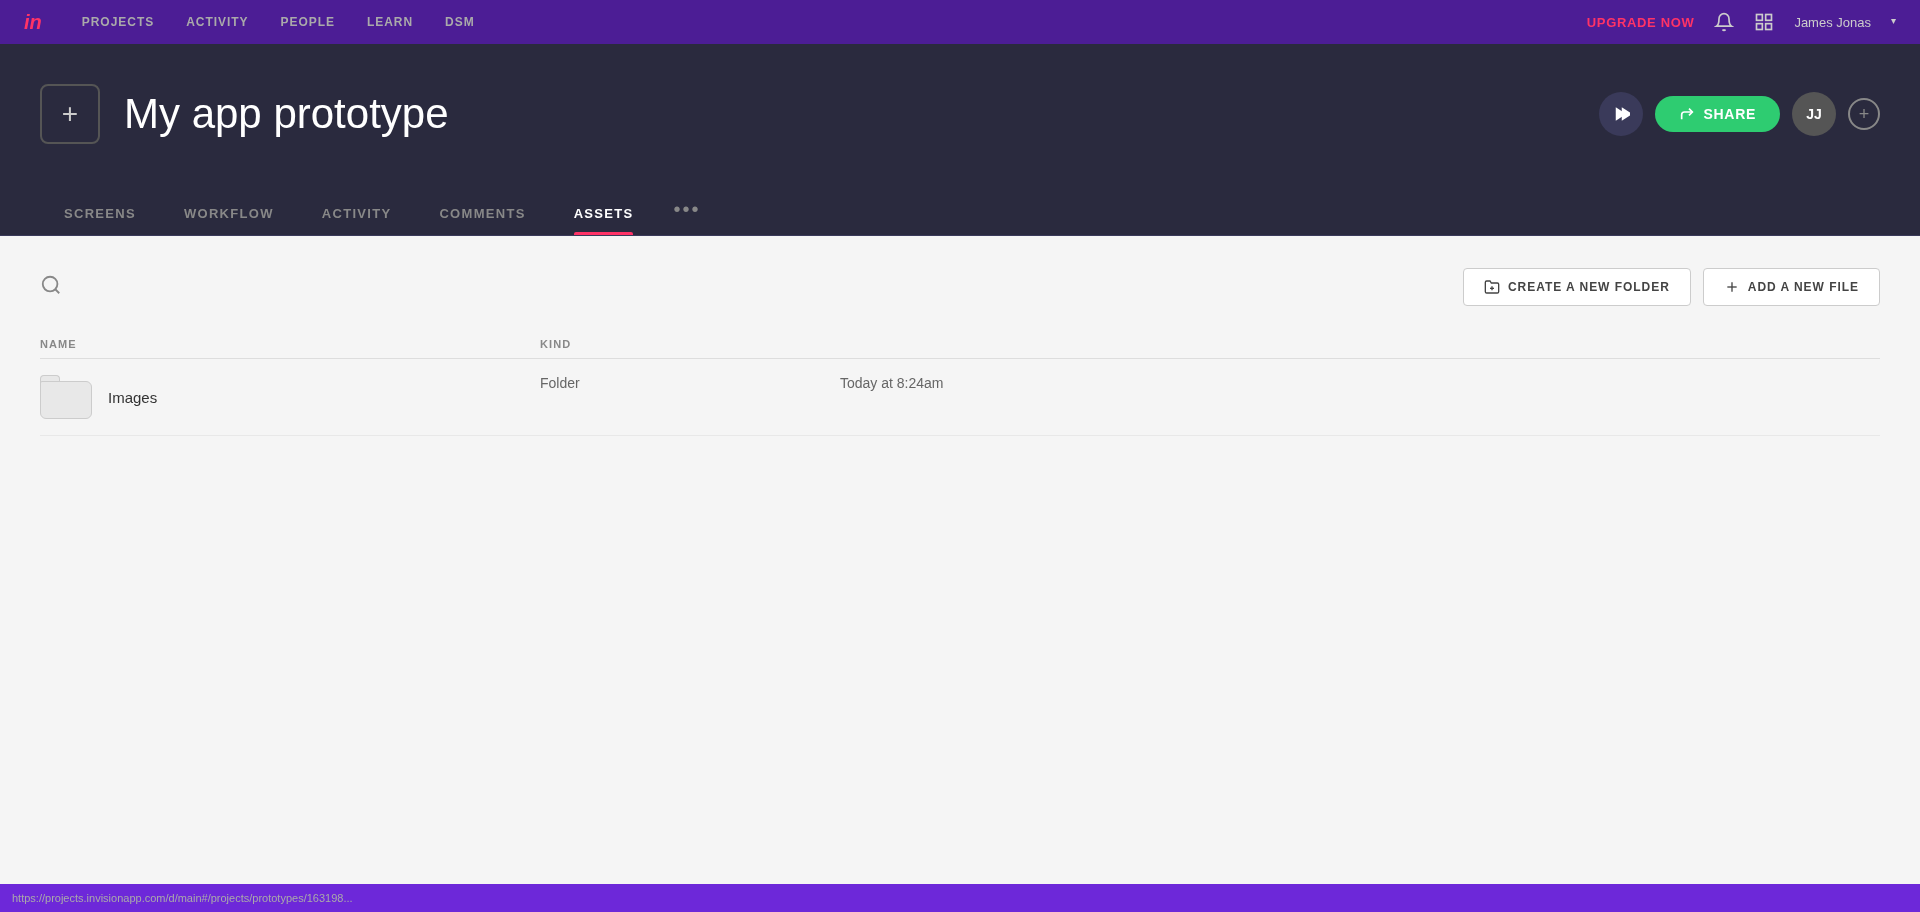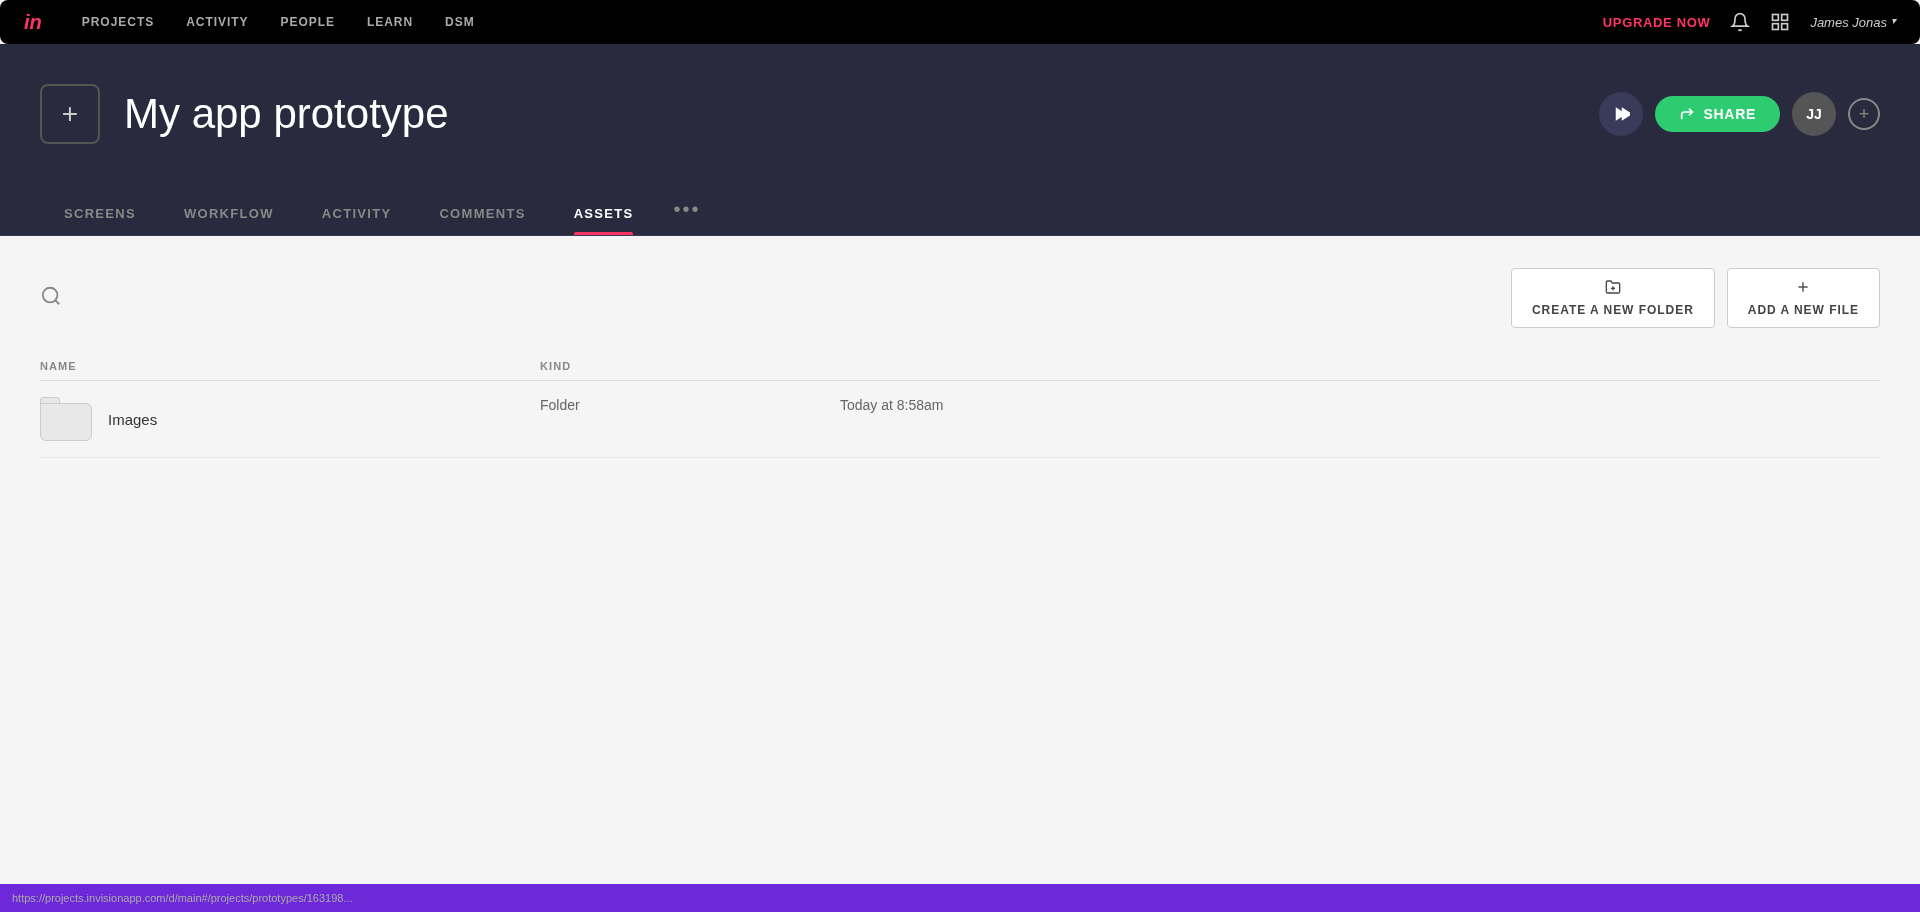--- a/index.html
+++ b/index.html
@@ -1,26 +1,25 @@
 <!DOCTYPE html>
 <html><head>
   <meta charset="utf-8">
   <style>
     * { margin: 0; padding: 0; box-sizing: border-box; }
     body { font-family: -apple-system, BlinkMacSystemFont, 'Segoe UI', Helvetica, Arial, sans-serif; background: #f5f5f5; width: 1920px; min-height: 912px; overflow-x: hidden; }
 
     
     .top-nav {
-      background: #000000;
+      background: #4c1d95;
       height: 44px;
       display: flex;
       align-items: center;
       padding: 0 24px;
       gap: 32px;
-      border-radius: 8px;
     }
     .top-nav .logo {
       color: #ff3366;
       font-weight: 900;
       font-style: italic;
       font-size: 20px;
       margin-right: 8px;
     }
     .top-nav .nav-links {
       display: flex;
@@ -58,22 +57,21 @@
       display: flex;
       align-items: center;
     }
     .user-name {
       color: #ccc;
       font-size: 13px;
       font-weight: 500;
       cursor: pointer;
       display: flex;
       align-items: flex-start;
-      gap: 4px;
-      font-style: italic;
+      gap: 20px;
     }
     .user-name .chevron { font-size: 10px; }
 
     
     .project-header {
       background: #2a2a3e;
       height: 140px;
       display: flex;
       align-items: center;
       padding: 0 40px;
@@ -232,21 +230,20 @@
       padding: 10px 20px;
       font-size: 12px;
       font-weight: 700;
       letter-spacing: 0.08em;
       text-transform: uppercase;
       color: #444;
       cursor: pointer;
       display: flex;
       align-items: center;
       gap: 8px;
-      flex-direction: column;
     }
     .add-file-btn {
       color: #444;
     }
     .table-header {
       display: flex;
       align-items: center;
       padding: 0 0 8px 0;
       border-bottom: 1px solid #ddd;
     }
@@ -424,19 +421,19 @@
 
   <div class="table-row">
     <div class="row-name">
       <div class="folder-icon">
         <div class="folder-tab"></div>
         <div class="folder-body"></div>
       </div>
       <span>Images</span>
     </div>
     <div class="row-kind">Folder</div>
-    <div class="row-modified">Today at 8:58am</div>
+    <div class="row-modified">Today at 8:24am</div>
   </div>
 </main>
 
 <div class="status-bar">
   <span class="status-url">https://projects.invisionapp.com/d/main#/projects/prototypes/163198...</span>
 </div>
 
 </body></html>

